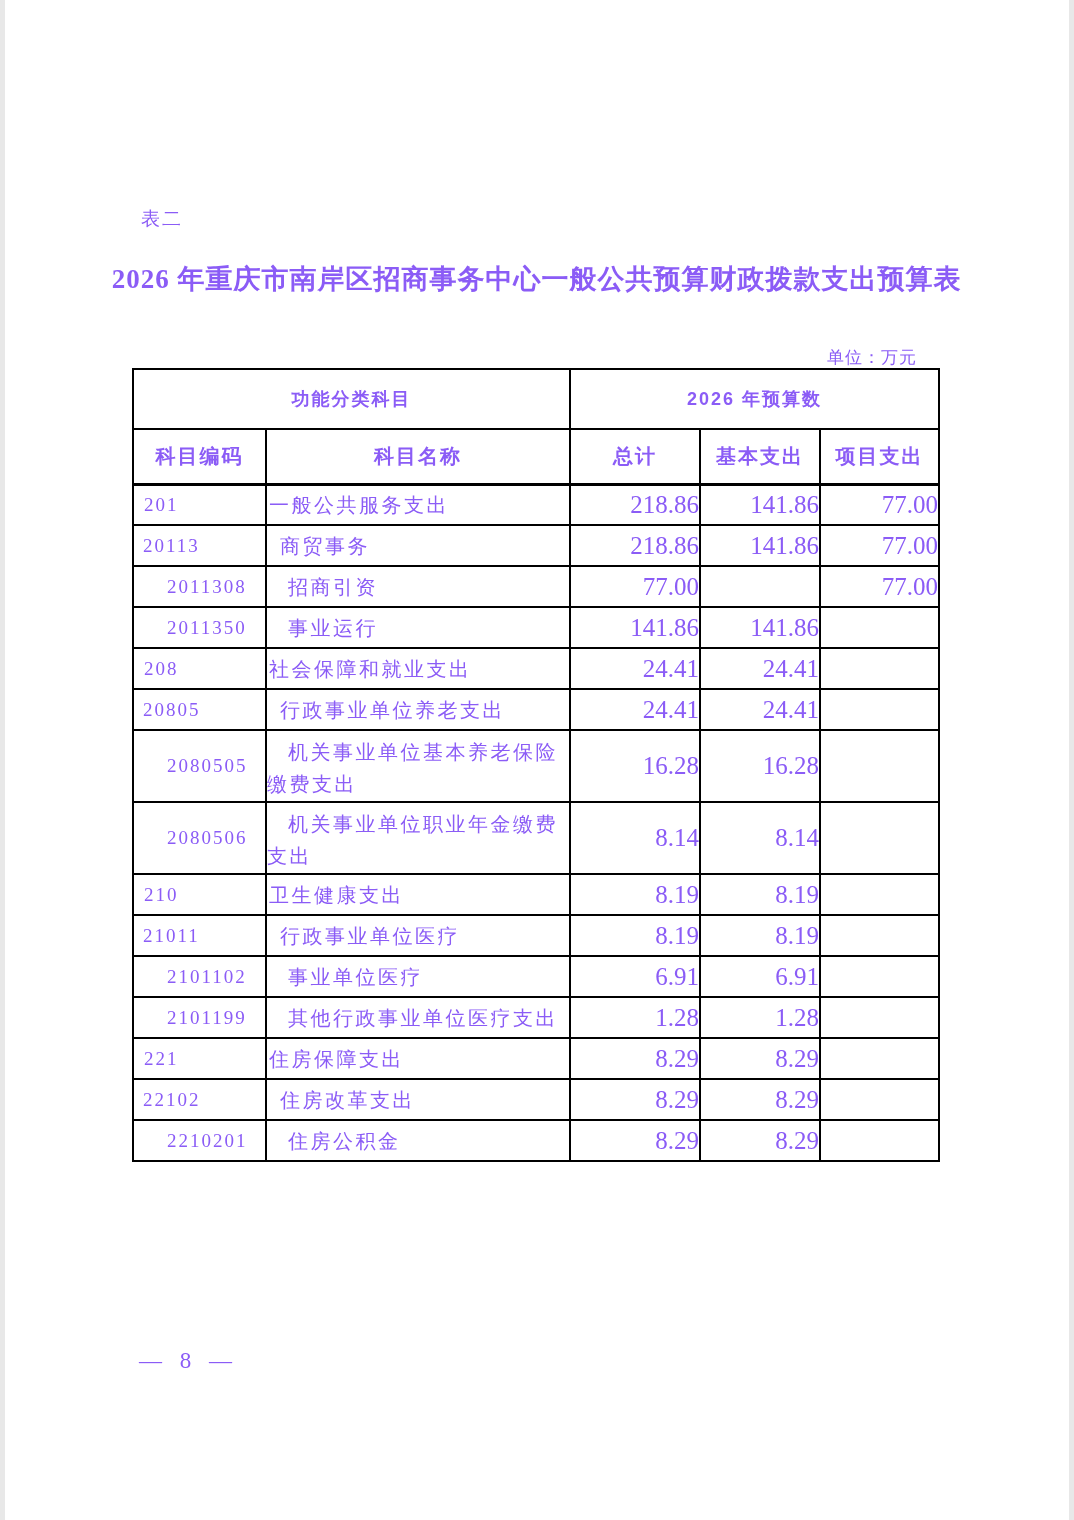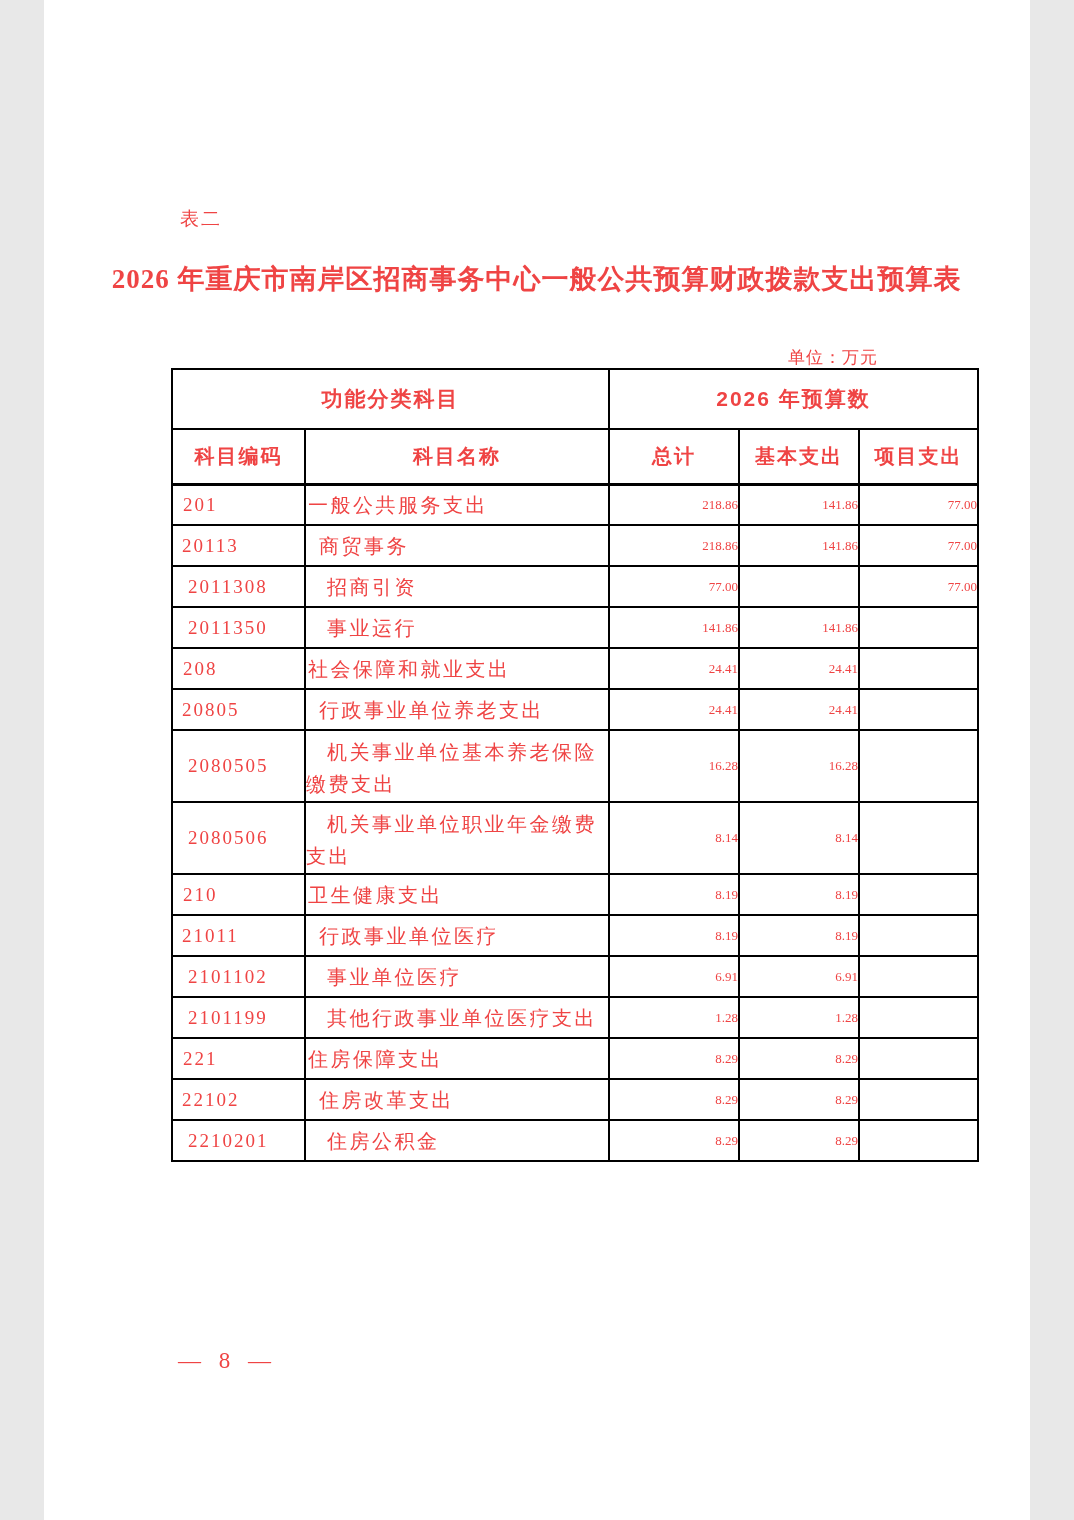--- a/index.html
+++ b/index.html
@@ -1,21 +1,21 @@
 <!DOCTYPE html>
 <html><head>
 <meta charset="utf-8">
 <style>
   html,body { margin:0; padding:0; background:#e8e8e8; }
   .page {
     position:relative;
-    width:986px; height:1520px;
+    width:1064px; height:1520px;
     margin:0 auto;
     background:#ffffff;
-    color:#ef4444;
+    color:#8b5cf6;
     font-family:"Liberation Serif","DejaVu Serif",serif;
     overflow:hidden;
   }
   .table-label {
     position:absolute; left:136px; top:206px;
     font-size:19px; letter-spacing:2px;
   }
   .doc-title {
     position:absolute; left:0; right:1px; top:261px;
     margin:0; text-align:center;
@@ -34,50 +34,50 @@
   }
   table.budget td {
     border:2px solid #000;
     box-sizing:border-box;
     padding:0;
     vertical-align:middle;
     overflow:hidden;
   }
   
   tr.h1 td { height:60px; font-family:"Liberation Sans","DejaVu Sans",sans-serif;
-             font-weight:bold; font-size:21px; letter-spacing:2px; text-align:center; }
+             font-weight:bold; font-size:18px; letter-spacing:2px; text-align:center; }
   tr.h2 td { height:55px; font-family:"Liberation Sans","DejaVu Sans",sans-serif;
              font-weight:bold; font-size:20px; letter-spacing:2px; text-align:center;
              border-bottom-width:3px;margin-left:28px; }
   
   tr.total td { height:58px; font-weight:bold; border-bottom-width:3px; }
   tr.total td.merged { text-align:center; font-size:21px; letter-spacing:3px; }
   
   tr.drow td { height:41px; }
   tr.drow.tall td { height:72px; }
   td.code {
     font-size:19px; letter-spacing:2px;
     padding-top:10px;
   }
   tr.tall td.code { padding-top:0; }
   td.code.lvl1 { padding-left:10px; }
   td.code.lvl2 { padding-left:9px; }
-  td.code.lvl3 { padding-left:15px; }
+  td.code.lvl3 { padding-left:33px; }
   td.name {
     font-size:20px; letter-spacing:2.5px;
     padding:10px 6px 2px 10px;
     line-height:32px;
     margin-top:18px;
   }
   tr.tall td.name { padding-top:4px; }
   td.name.lvl1 { text-indent:2px; }
   td.name.lvl2 { text-indent:13px; }
   td.name.lvl3 { text-indent:21px; }
   td.num {
-    font-size:13px; text-align:right;
+    font-size:25px; text-align:right;
     padding-right:12px; padding-bottom:10px;
   }
   tr.tall td.num { padding-bottom:0; }
   tr.total td.num { font-size:20px; }
   .page-footer {
     position:absolute; left:134px; top:1348px;
     font-size:23px; word-spacing:10px; letter-spacing:1px;
   }
 </style>
 </head>

